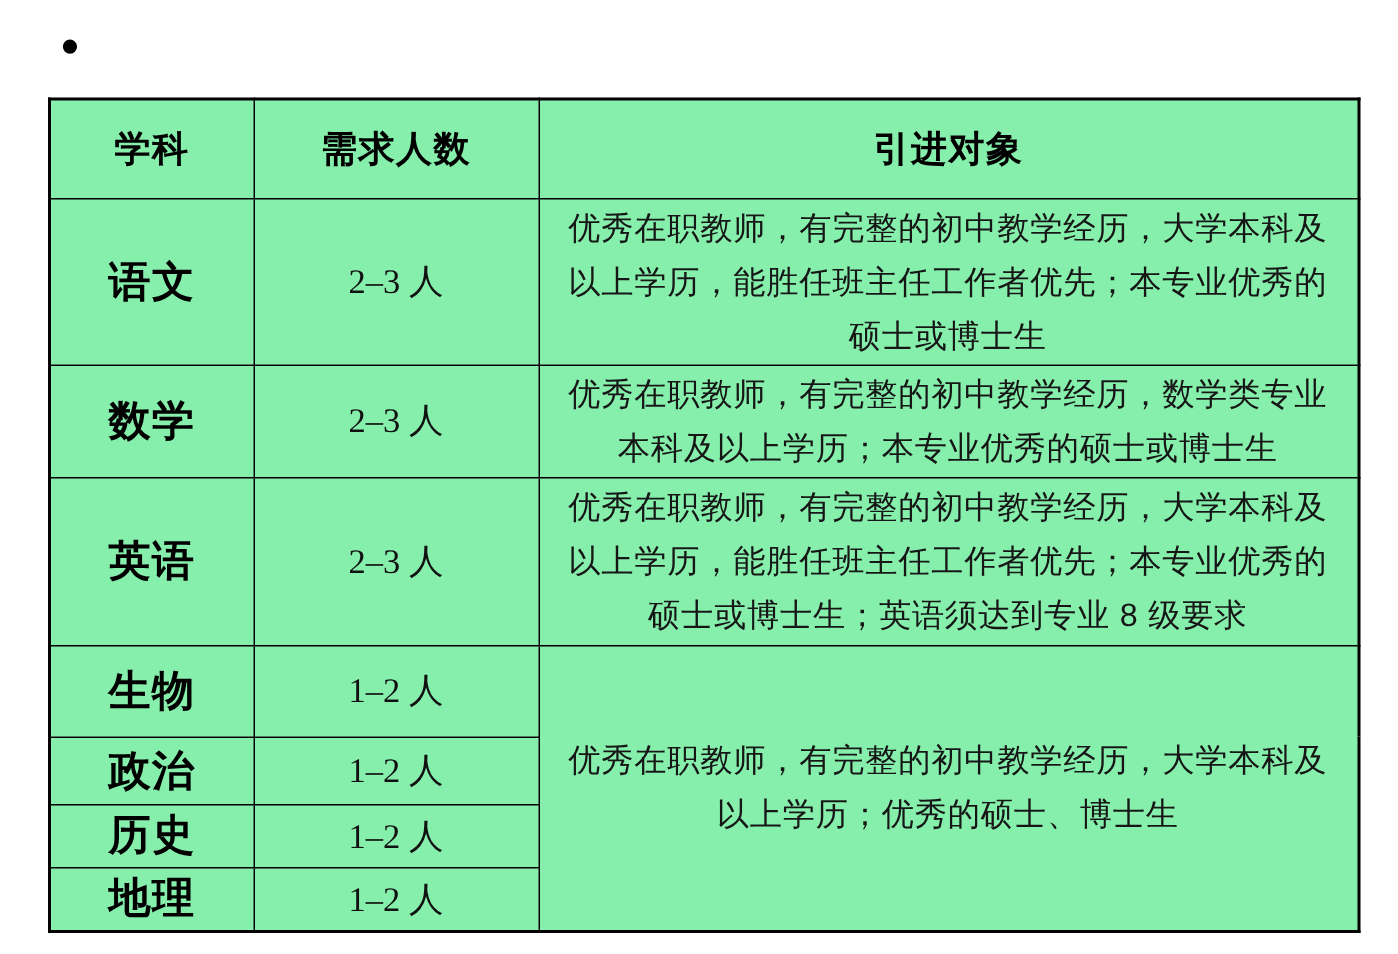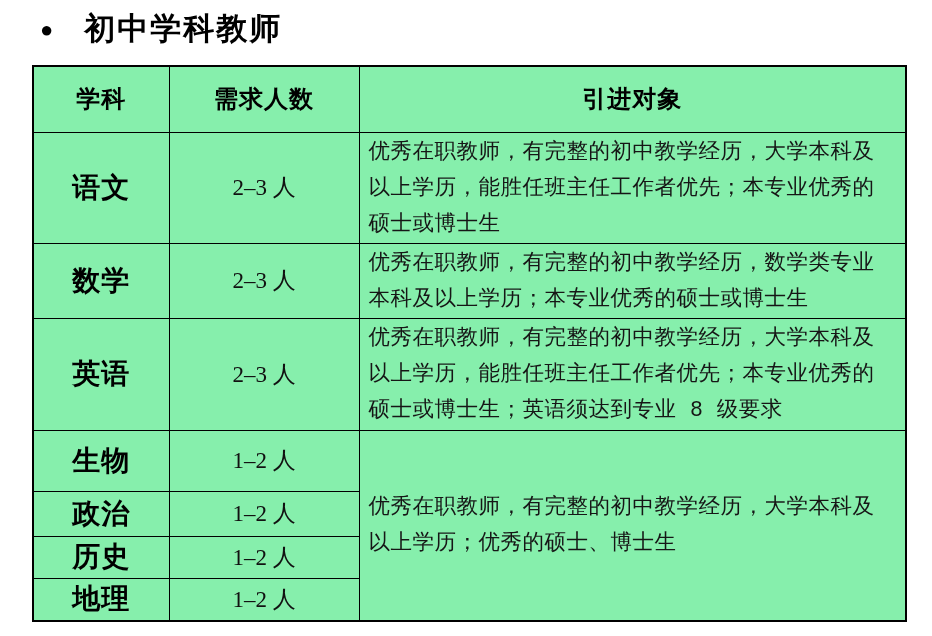--- a/index.html
+++ b/index.html
@@ -83,37 +83,36 @@
     color: #000000;
   }
   td.count {
     font-family: Liberation Serif, serif;
     font-size: 23px;
     text-align: center;
     color: #111111;
     white-space: nowrap;
   }
   td.target {
-    font-family: Liberation Mono, monospace;
+    font-family: Liberation Sans, sans-serif;
     font-size: 21.5px;
     line-height: 36px;
-    text-align: left;
+    text-align: center;
     color: #161616;
     padding: 1px 10px 1px 9px;
     letter-spacing: 0.5px;
   }
 </style>
 </head>
 <body>
 
 <div class="page">
 
   <div class="section-title">
     <span class="bullet">●</span>
-    <span class="title-text">初中学科教师</span>
   </div>
 
   <table class="recruit">
     <colgroup>
       <col class="c-subject">
       <col class="c-count">
       <col class="c-target">
     </colgroup>
     <tbody>
       <tr class="h-header">

